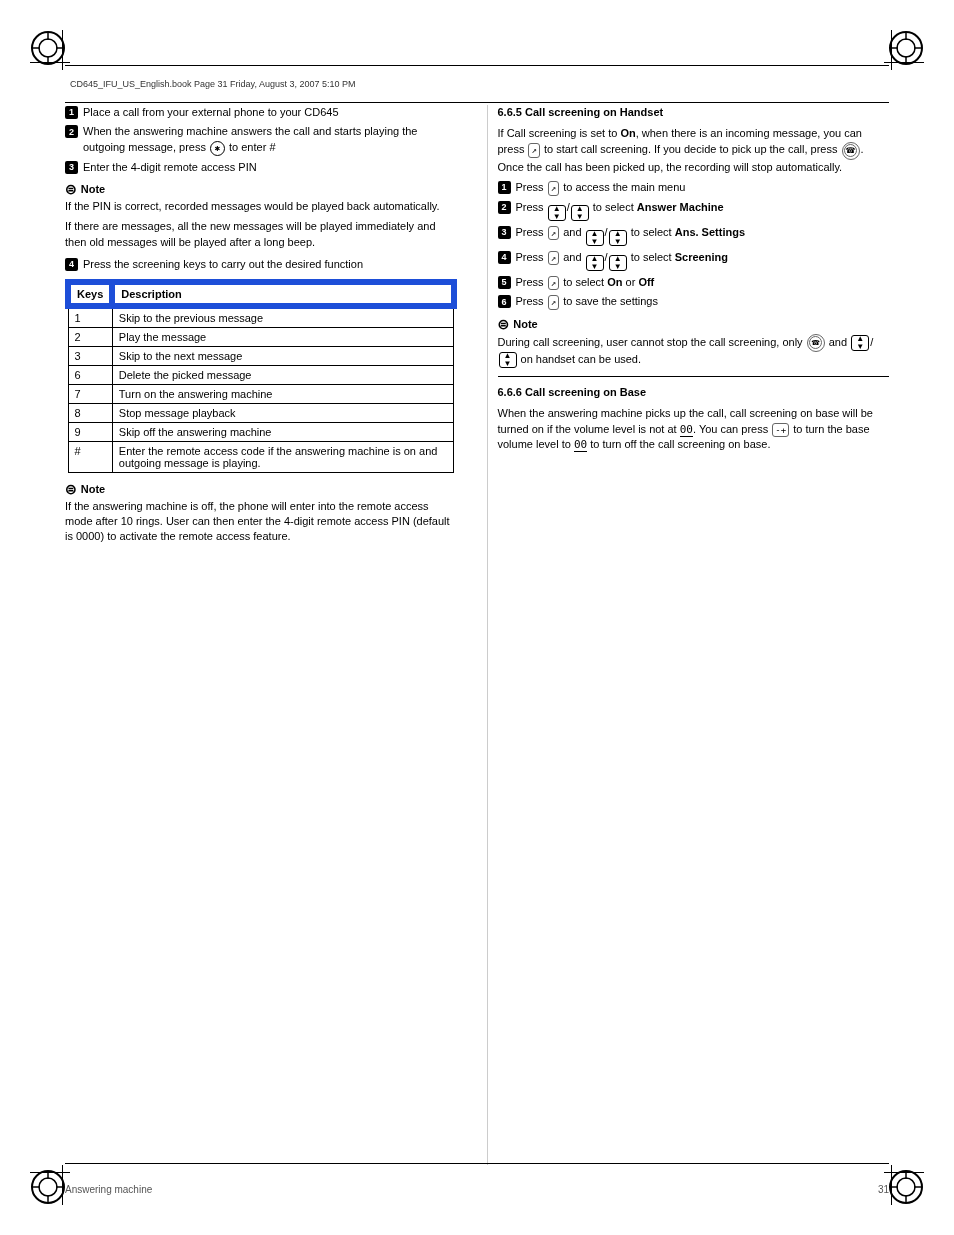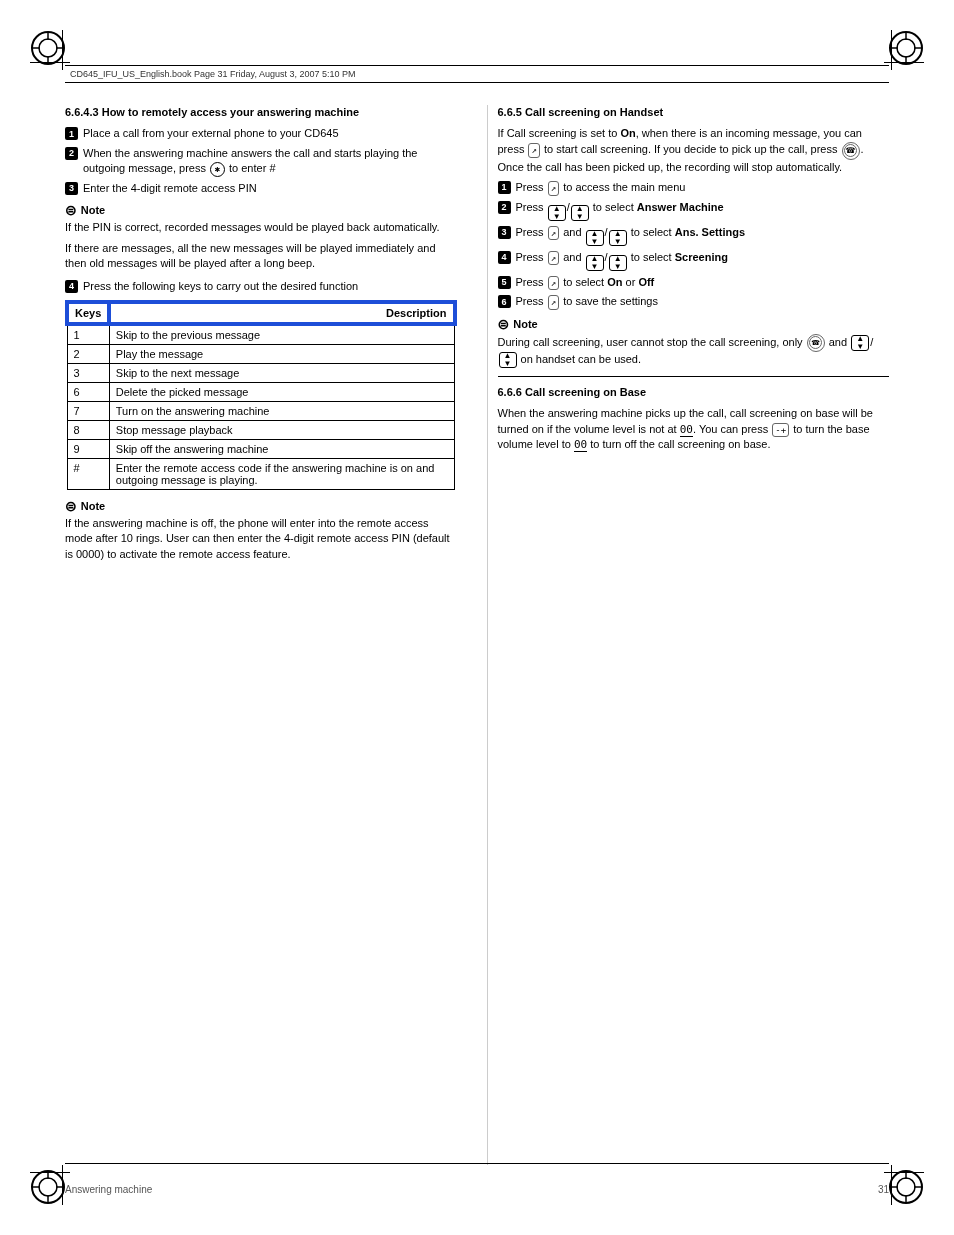--- a/index.html
+++ b/index.html
@@ -34,21 +34,21 @@
     .corner-br { bottom: 30px; right: 30px; }
 
     
     .header-bar {
       position: absolute;
       top: 65px;
       left: 65px;
       right: 65px;
       border-top: 1px solid #000;
       border-bottom: 1px solid #000;
-      padding: 3px 5px;
+      padding: 13px 5px;
       font-size: 9px;
       color: #333;
     }
 
     
     .content-area {
       position: absolute;
       top: 105px;
       left: 65px;
       right: 65px;
@@ -109,23 +109,23 @@
     
     .keys-table {
       width: 100%;
       border-collapse: collapse;
       margin: 6px 0;
       font-size: 11px;
     }
 
     .keys-table th {
       background: #fff;
-      border: 4px solid #1d4ed8;
+      border: 6px solid #1d4ed8;
       padding: 3px 6px;
-      text-align: right;
+      text-align: left;
       font-weight: bold;
     }
 
     .keys-table td {
       border: 1px solid #000;
       padding: 3px 6px;
       vertical-align: top;
     }
 
     .keys-table td:first-child {
@@ -346,23 +346,20 @@
   <div class="hline-br"></div>
 
   <div class="header-bar">
     <span>CD645_IFU_US_English.book   Page 31   Friday, August 3, 2007   5:10 PM</span>
   </div>
 
   <div class="content-area">
 
     <div class="left-column">
 
-      <p class="section-heading">
-        <span>6.6.4.3  How to remotely access your answering machine</span>
-      </p>
 
       <ul class="numbered-list">
         <li>
           <span class="num-badge">1</span>
           <span>Place a call from your external phone to your CD645</span>
         </li>
         <li>
           <span class="num-badge">2</span>
           <span>
             When the answering machine answers the call and starts playing the outgoing message, press
@@ -381,21 +378,21 @@
           <span class="note-header-icon">⊜</span>
           <span>Note</span>
         </div>
         <p class="note-content">If the PIN is correct, recorded messages would be played back automatically.</p>
         <p class="note-content">If there are messages, all the new messages will be played immediately and then old messages will be played after a long beep.</p>
       </div>
 
       <ul class="numbered-list">
         <li>
           <span class="num-badge">4</span>
-          <span>Press the following keys to carry out the desired function</span>
+          <span>Press the screening keys to carry out the desired function</span>
         </li>
       </ul>
 
       <table class="keys-table">
         <thead>
           <tr>
             <th>Keys</th>
             <th>Description</th>
           </tr>
         </thead>

